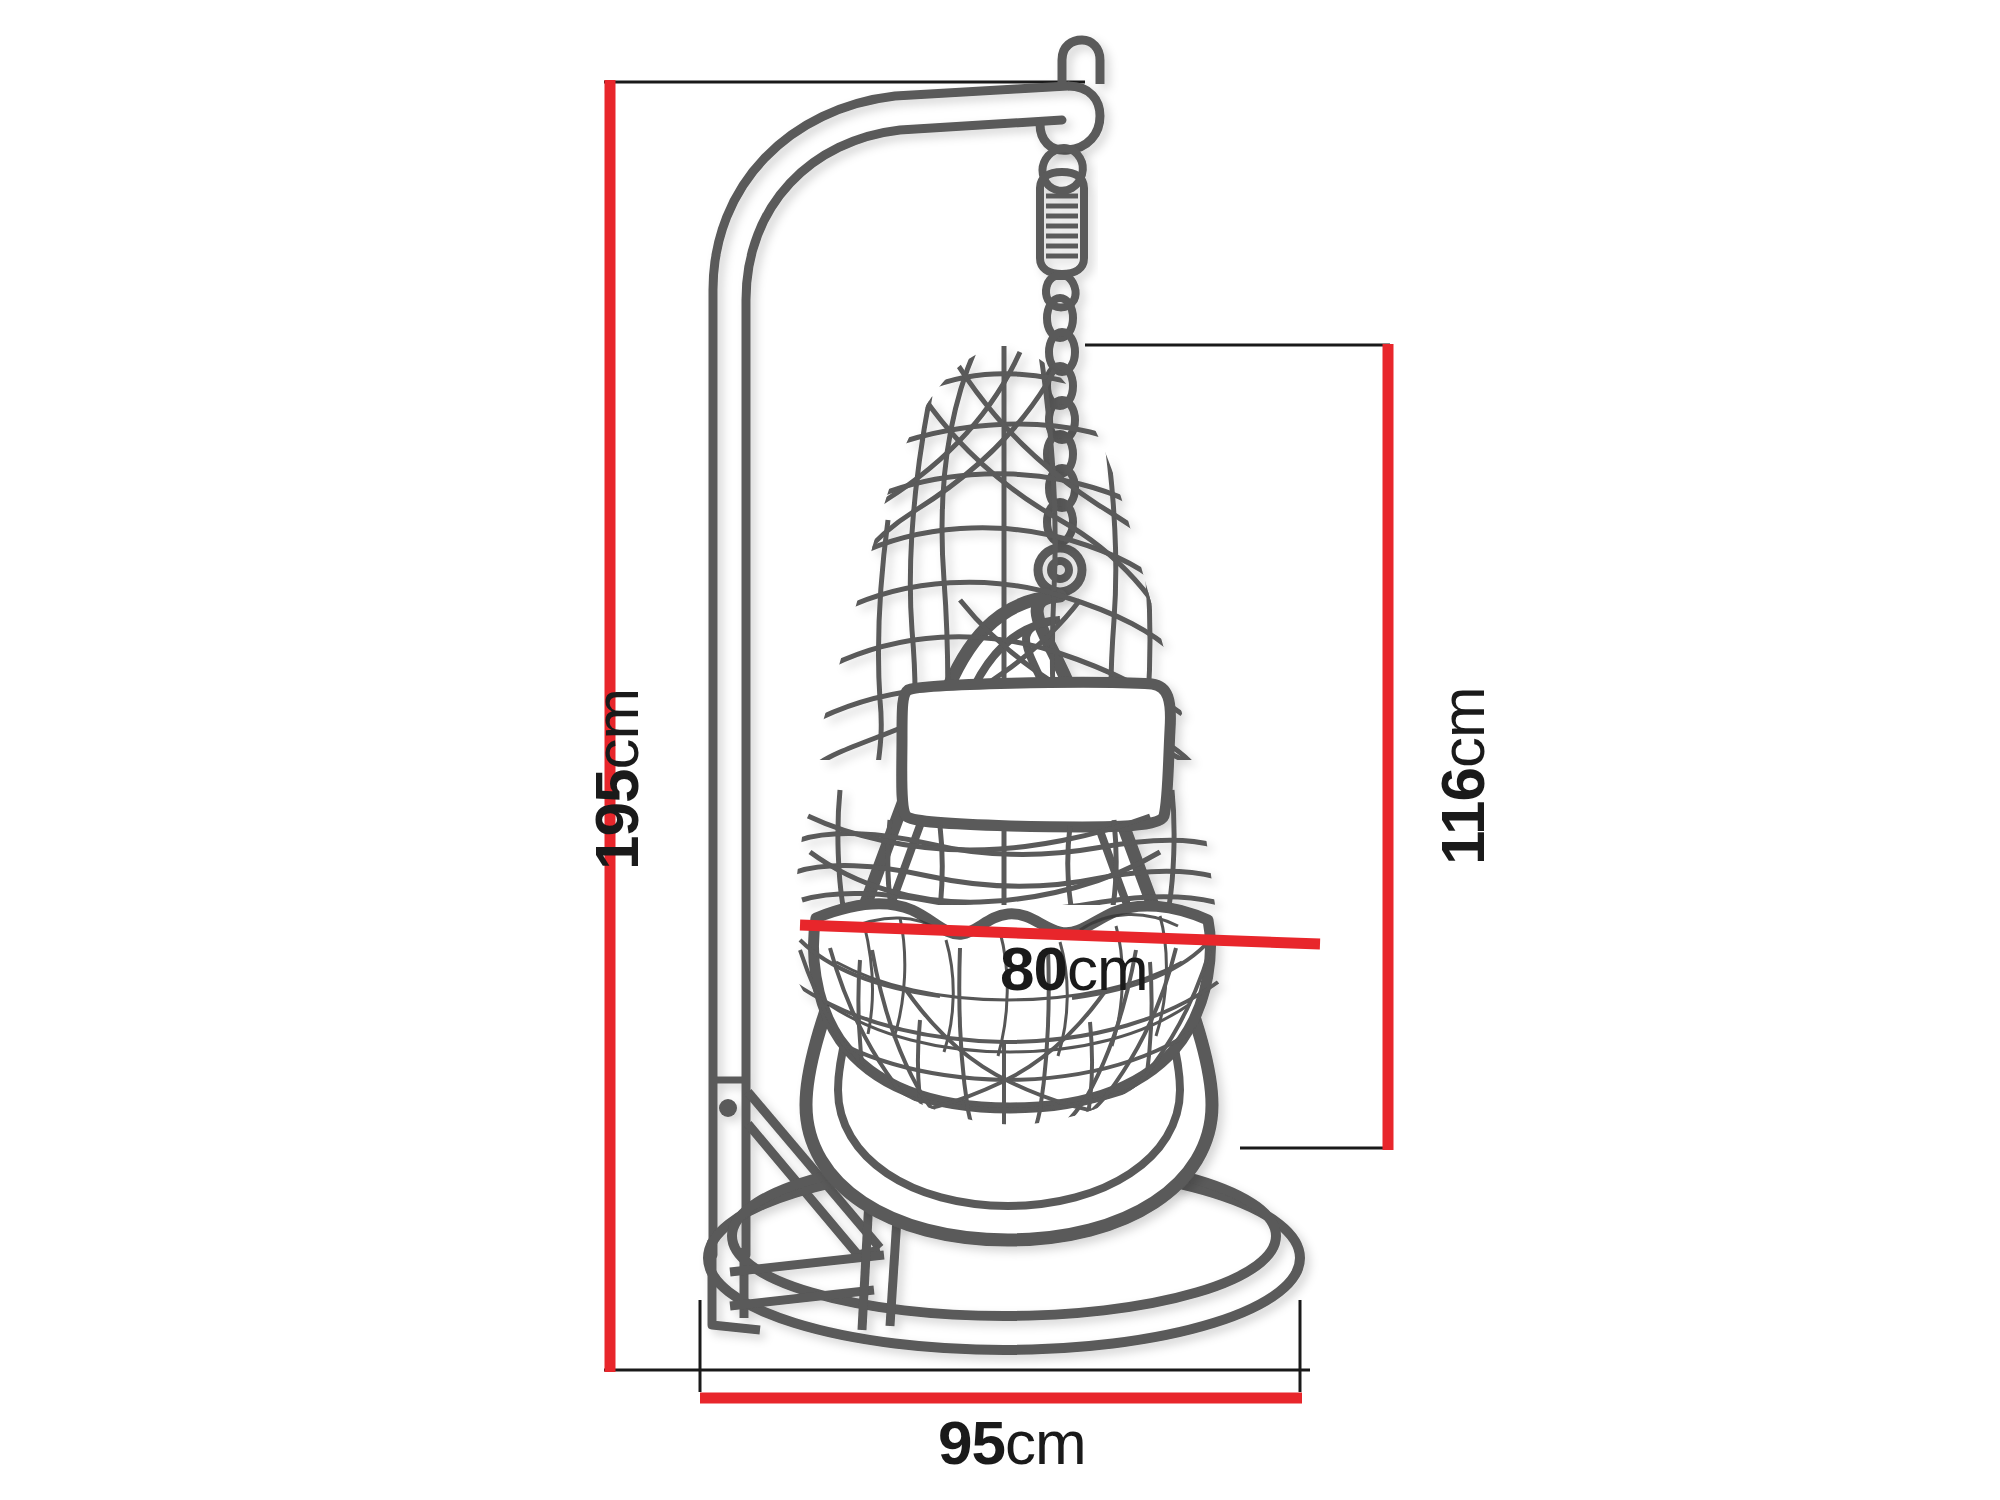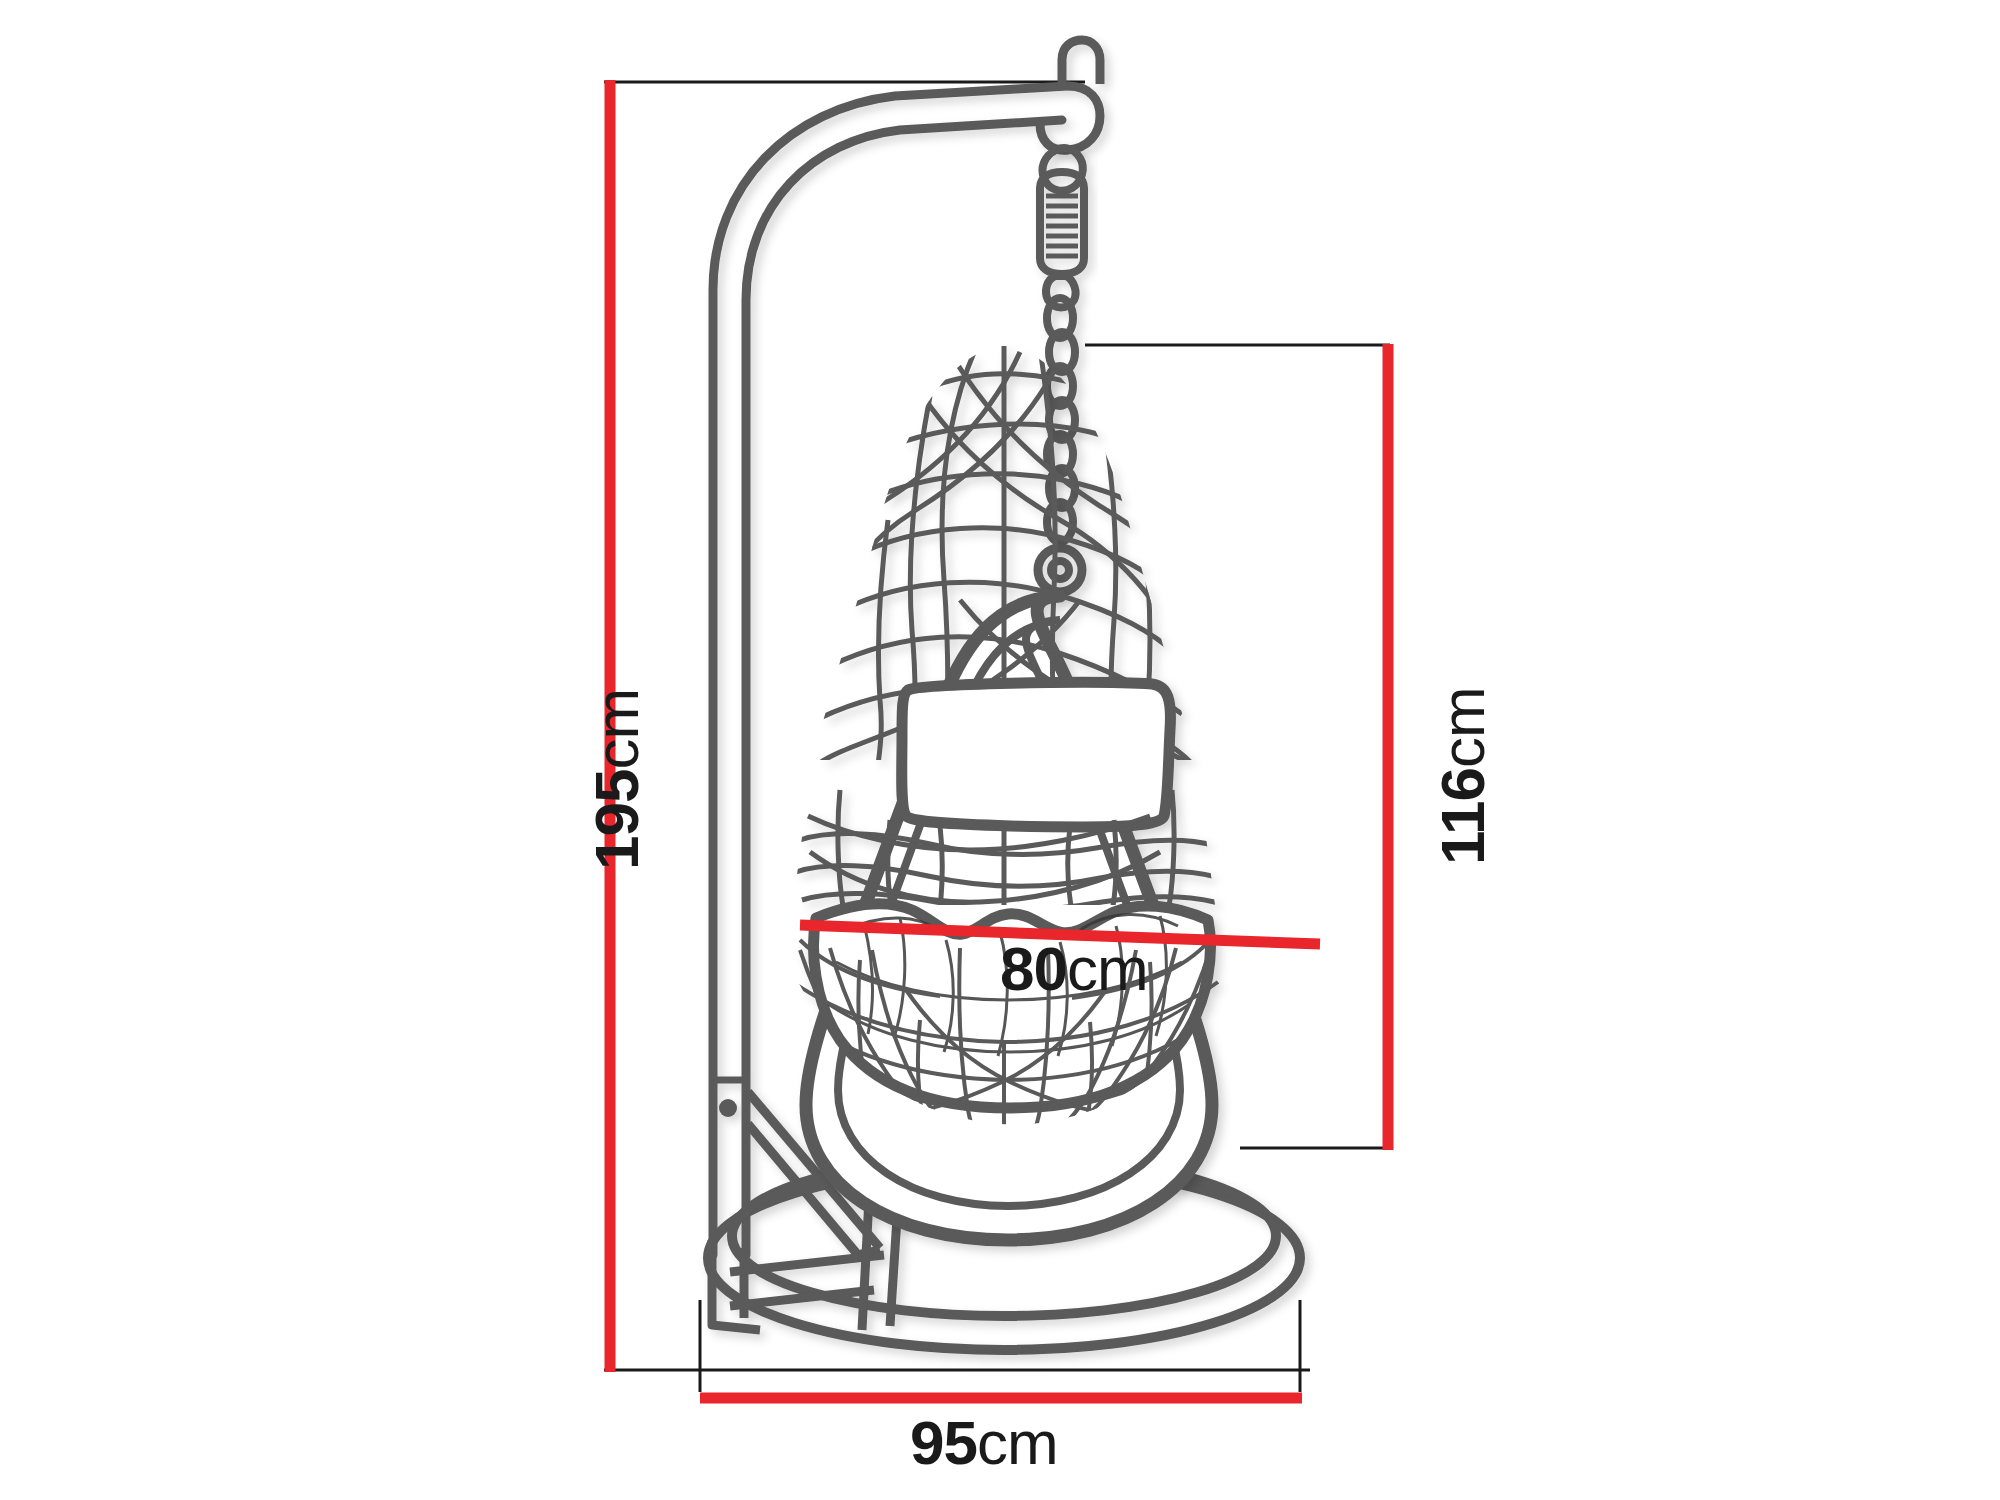--- a/index.html
+++ b/index.html
@@ -53,21 +53,21 @@
   #label-116 {
     left: 1432px;
     top: 865px;
   }
   #label-80 {
     left: 1000px;
     top: 925px;
     margin-top: 13px;
   }
   #label-95 {
-    left: 910px;
+    left: 938px;
     top: 1412px;
   }
 </style>
 </head>
 <body>
 
 <div id="diagram-root">
 
   <svg id="drawing" viewBox="0 0 2000 1500" xmlns="http://www.w3.org/2000/svg">
     <defs>

